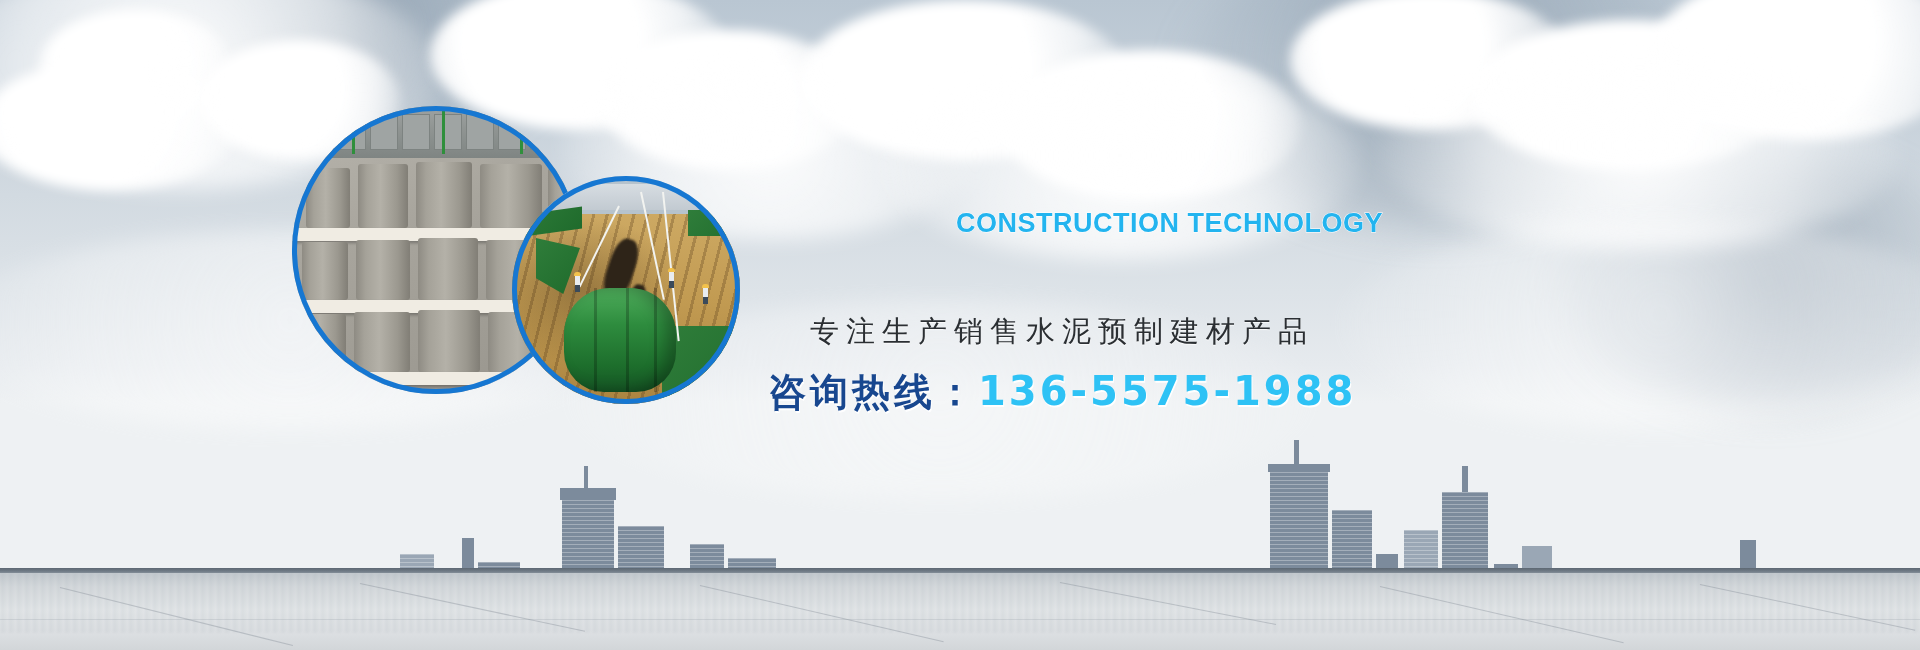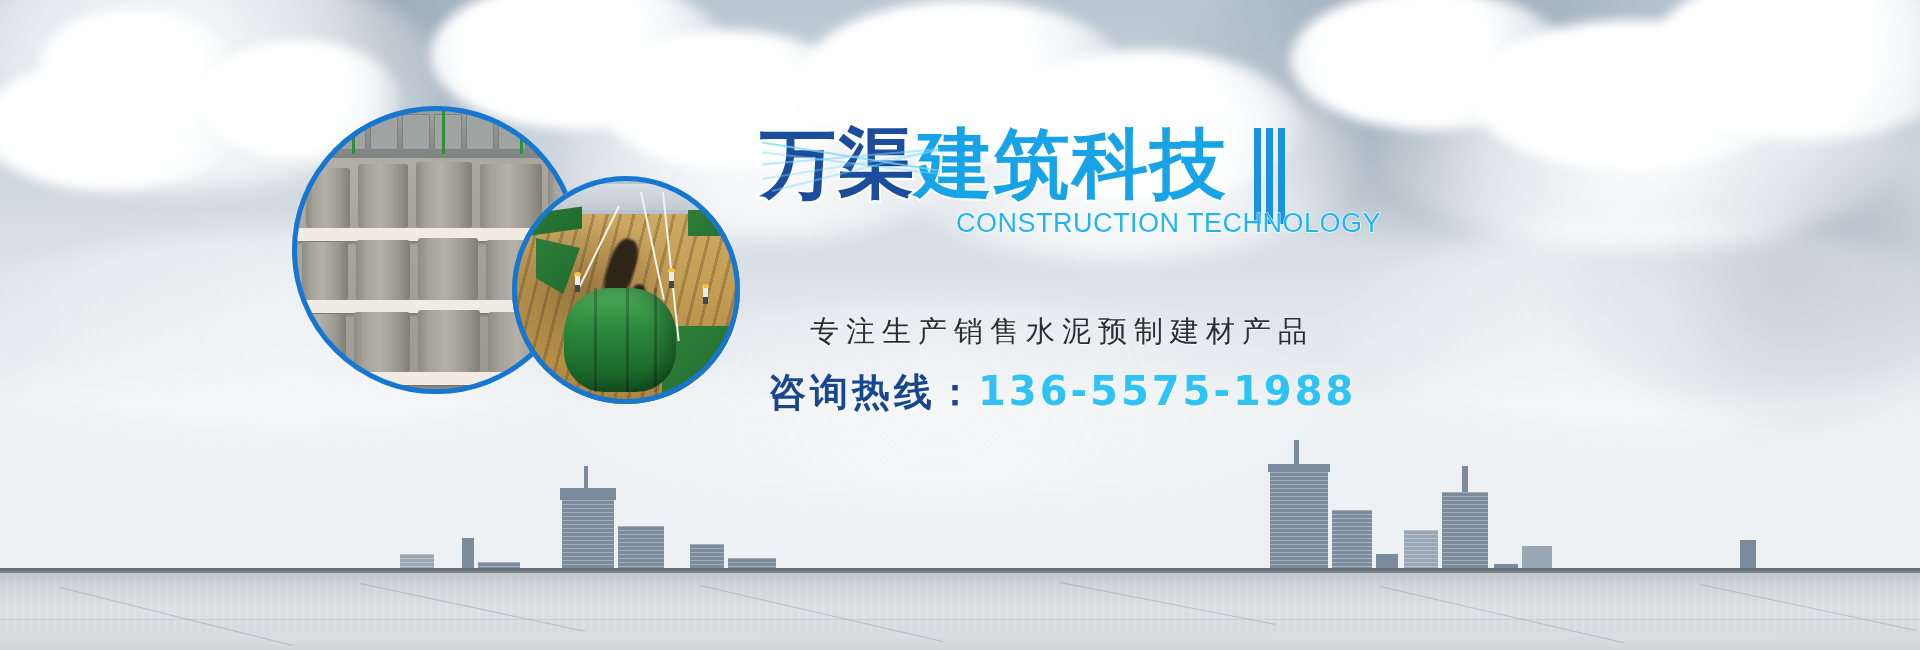--- a/index.html
+++ b/index.html
@@ -89,21 +89,21 @@
     font-size:76px;font-weight:bold;letter-spacing:2px;line-height:84px;
     -webkit-text-stroke:4px #ffffff;paint-order:stroke fill;}
   .cn-title .dark{color:#1c4d9c;}
   .cn-title .light{color:#17a3e8;}
   .stripes{position:absolute;left:494px;top:6px;width:34px;height:96px;}
   .stripes i{position:absolute;top:0;width:7px;height:96px;background:#1b92dd;display:block;}
   .streak{position:absolute;left:2px;top:12px;width:178px;height:72px;overflow:hidden;pointer-events:none;}
   .streak b{position:absolute;display:block;height:2px;background:rgba(120,215,255,.75);transform-origin:left center;}
 
   .en-title{position:absolute;left:196px;top:86px;white-space:nowrap;
-    font-size:27px;font-weight:normal;letter-spacing:.5px;color:#23b4ef;
+    font-size:27px;font-weight:bold;letter-spacing:.5px;color:#23b4ef;
     -webkit-text-stroke:1px #ffffff;paint-order:stroke fill;}
 
   .redbar{position:absolute;left:16px;top:128px;width:522px;height:48px;background:#e8141b;
     display:flex;align-items:center;justify-content:center;}
   .redbar span{color:#ffffff;font-size:31px;font-weight:bold;letter-spacing:1px;
     font-family:"DejaVu Sans","Liberation Sans",sans-serif;white-space:nowrap;}
 
   .subline{position:absolute;left:50px;top:190px;color:#2b2f33;font-size:29px;letter-spacing:7px;
     font-family:"DejaVu Sans","Liberation Sans",sans-serif;white-space:nowrap;
     text-shadow:0 1px 1px rgba(255,255,255,.8);}
@@ -309,35 +309,20 @@
     <div class="worker" style="left:62px;top:96px;">
       <div class="hat"></div>
         <div class="body"></div>
         <div class="legs"></div>
     </div>
   </div>
   <div class="ring" style="left:512px;top:176px;width:228px;height:228px;"></div>
 
   <div class="textblock">
 
-    <div class="logoline">
-      <div class="cn-title"><span class="dark">万渠</span><span class="light">建筑科技</span></div>
-      <div class="streak">
-        <b style="left:-10px;top:6px;width:210px;transform:rotate(9deg);"></b>
-        <b style="left:-10px;top:16px;width:210px;transform:rotate(7deg);opacity:.6;"></b>
-        <b style="left:-6px;top:30px;width:200px;transform:rotate(-5deg);opacity:.7;"></b>
-        <b style="left:0px;top:44px;width:190px;transform:rotate(-9deg);opacity:.5;"></b>
-        <b style="left:10px;top:56px;width:170px;transform:rotate(-14deg);opacity:.6;"></b>
-      </div>
-      <div class="stripes">
-        <i style="left:0px;"></i>
-          <i style="left:12px;"></i>
-          <i style="left:24px;"></i>
-      </div>
-    </div>
 
     <div class="en-title">CONSTRUCTION TECHNOLOGY</div>
 
 
     <div class="subline">专注生产销售水泥预制建材产品</div>
 
     <div class="hotline">
       <span class="lbl">咨询热线：</span><span class="num">136-5575-1988</span>
     </div>
 

